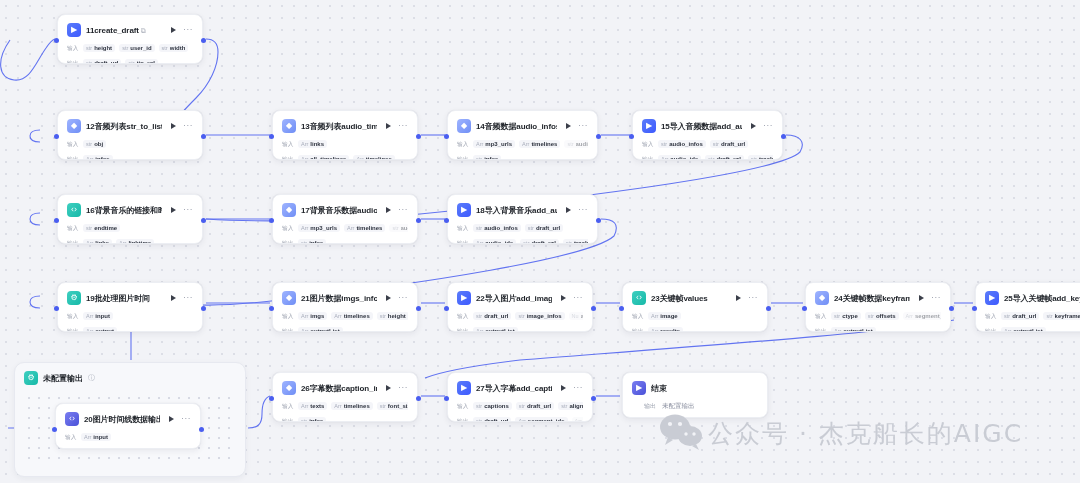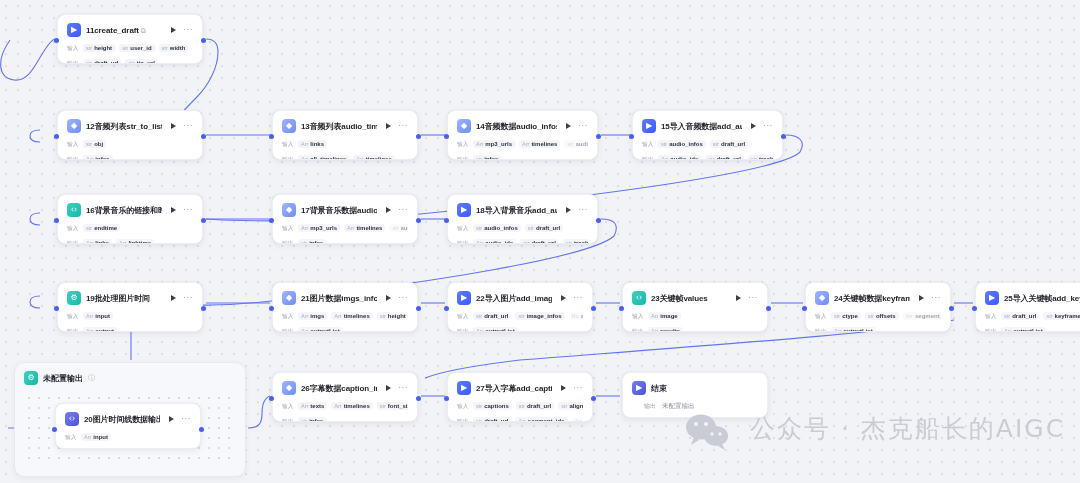--- a/index.html
+++ b/index.html
@@ -195,25 +195,25 @@
     font-size: 6.5px;
     color: #8b90a0;
     white-space: nowrap;
   }
   .end-value.strong {
     color: #2f3440;
     font-weight: bold;
   }
   .watermark {
     position: absolute;
-    left: 684px;
+    left: 658px;
     top: 412px;
     display: flex;
-    align-items: flex-start;
-    gap: 20px;
+    align-items: flex-end;
+    gap: 4px;
     z-index: 5;
     pointer-events: none;
   }
   .wm-text {
     font-size: 25px;
     color: #c9ccd4;
     letter-spacing: 2px;
     font-family: "DejaVu Sans", sans-serif;
   }
 </style>

